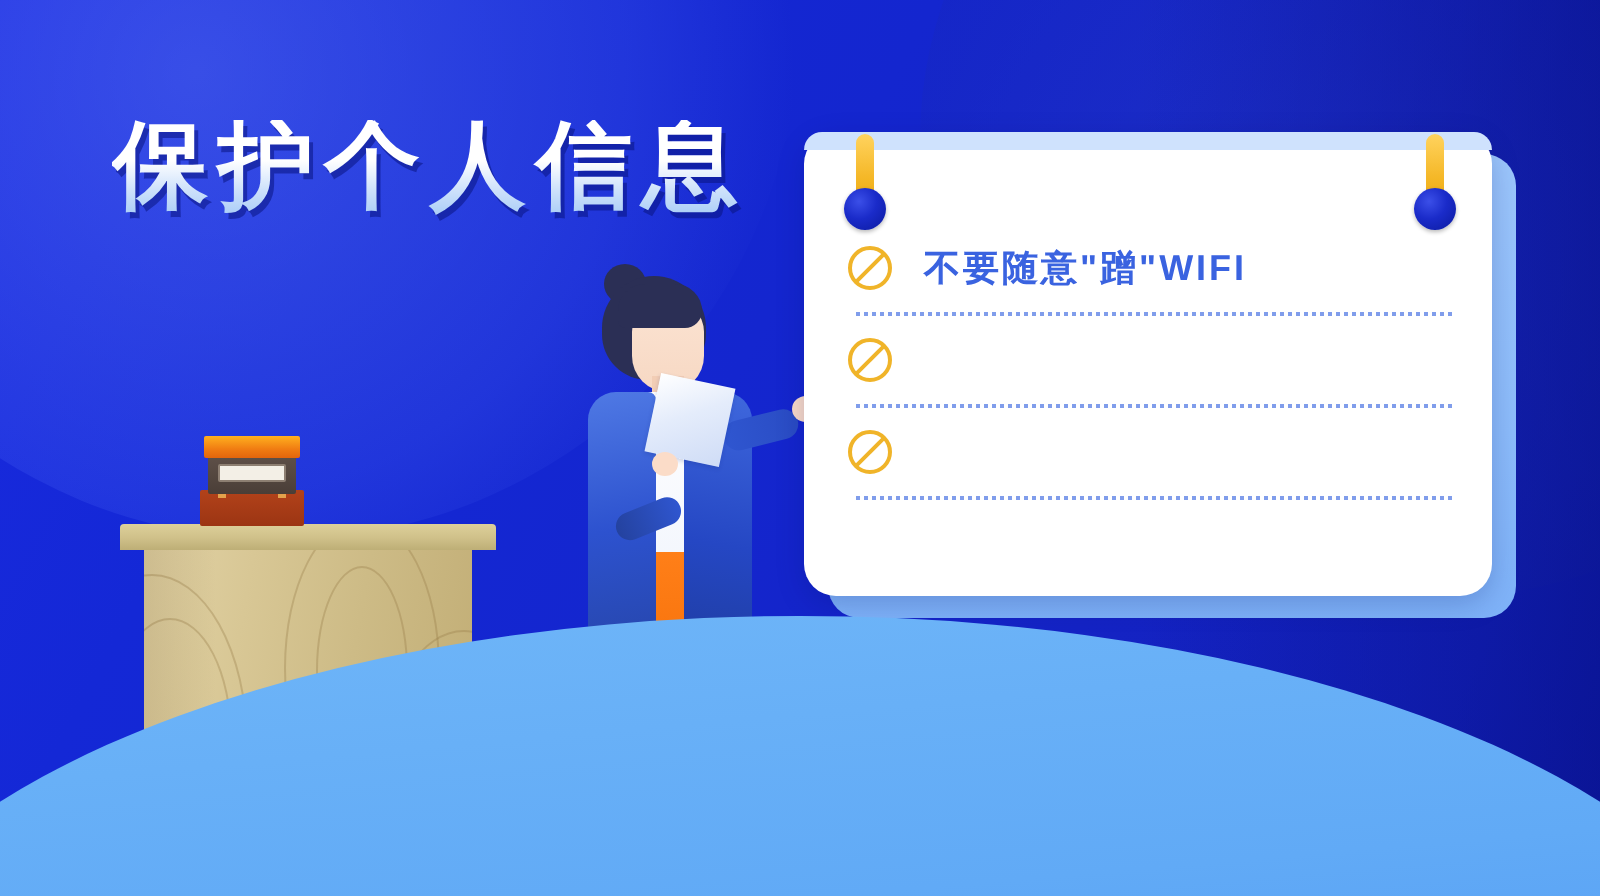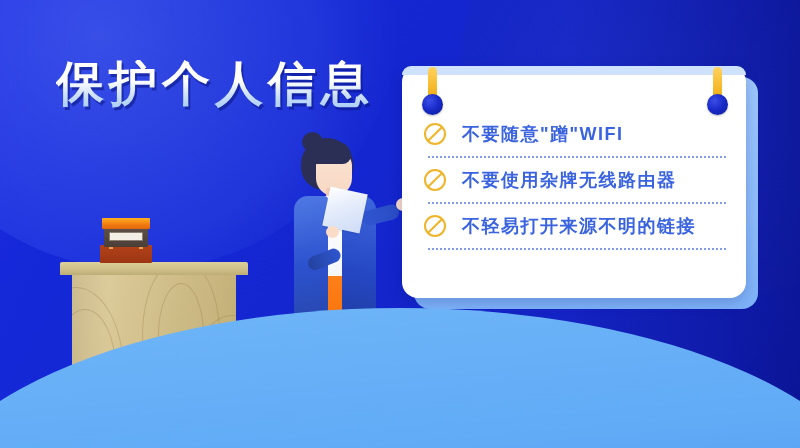--- a/index.html
+++ b/index.html
@@ -351,27 +351,25 @@
     <div class="list">
 
       <div class="row">
         <span class="noicon"></span>
         <span class="row-text">不要随意"蹭"WIFI</span>
       </div>
       <div class="dots"></div>
 
       <div class="row">
         <span class="noicon"></span>
-        <span class="row-text">不要使用杂牌无线路由器</span>
       </div>
       <div class="dots"></div>
 
       <div class="row">
         <span class="noicon"></span>
-        <span class="row-text">不轻易打开来源不明的链接</span>
       </div>
       <div class="dots"></div>
 
     </div>
   </div>
 
   <div class="pin" id="pin-left">
     <div class="stem"></div>
     <div class="head"></div>
   </div>

